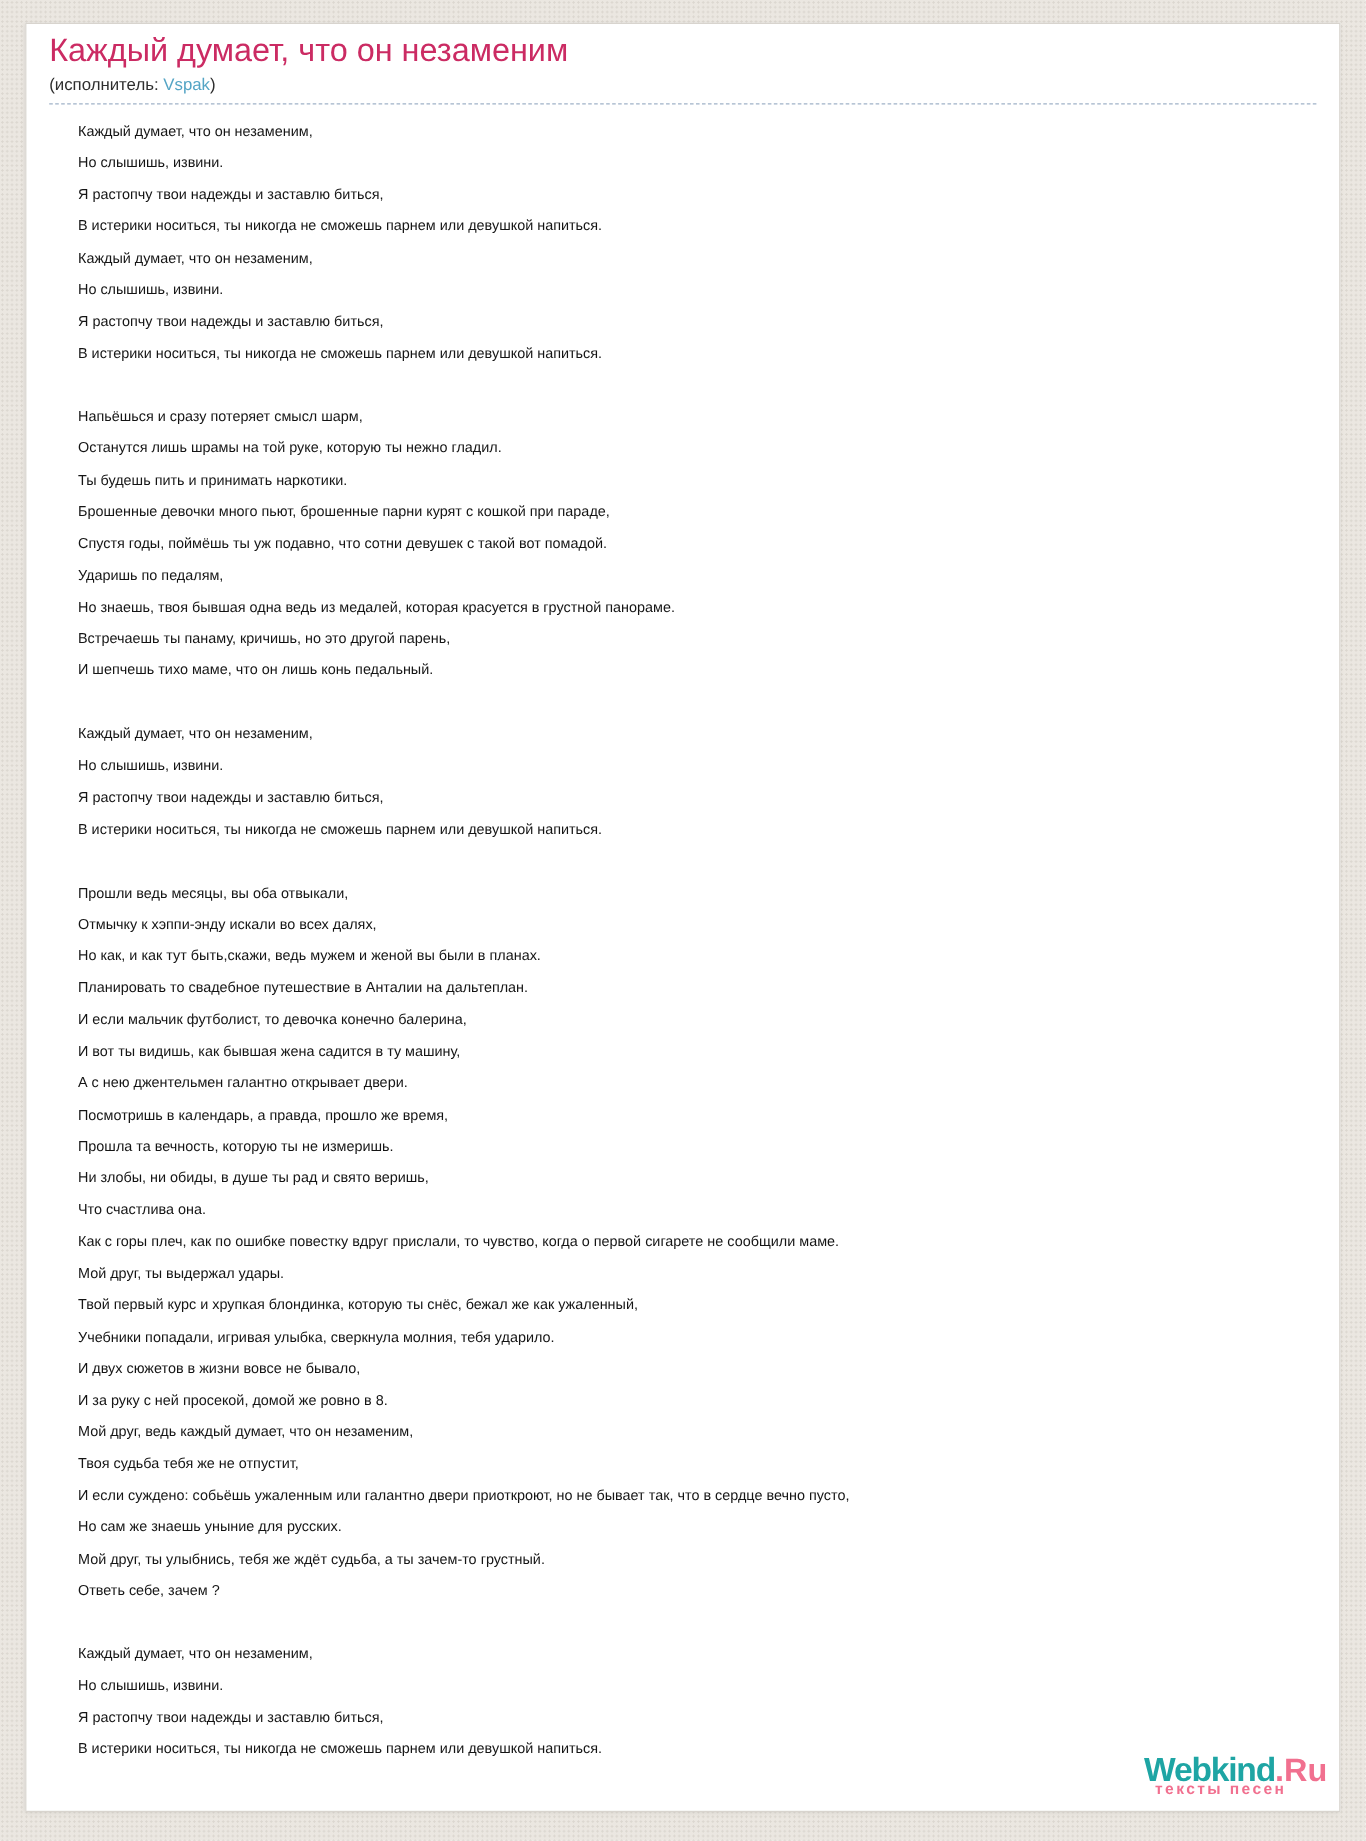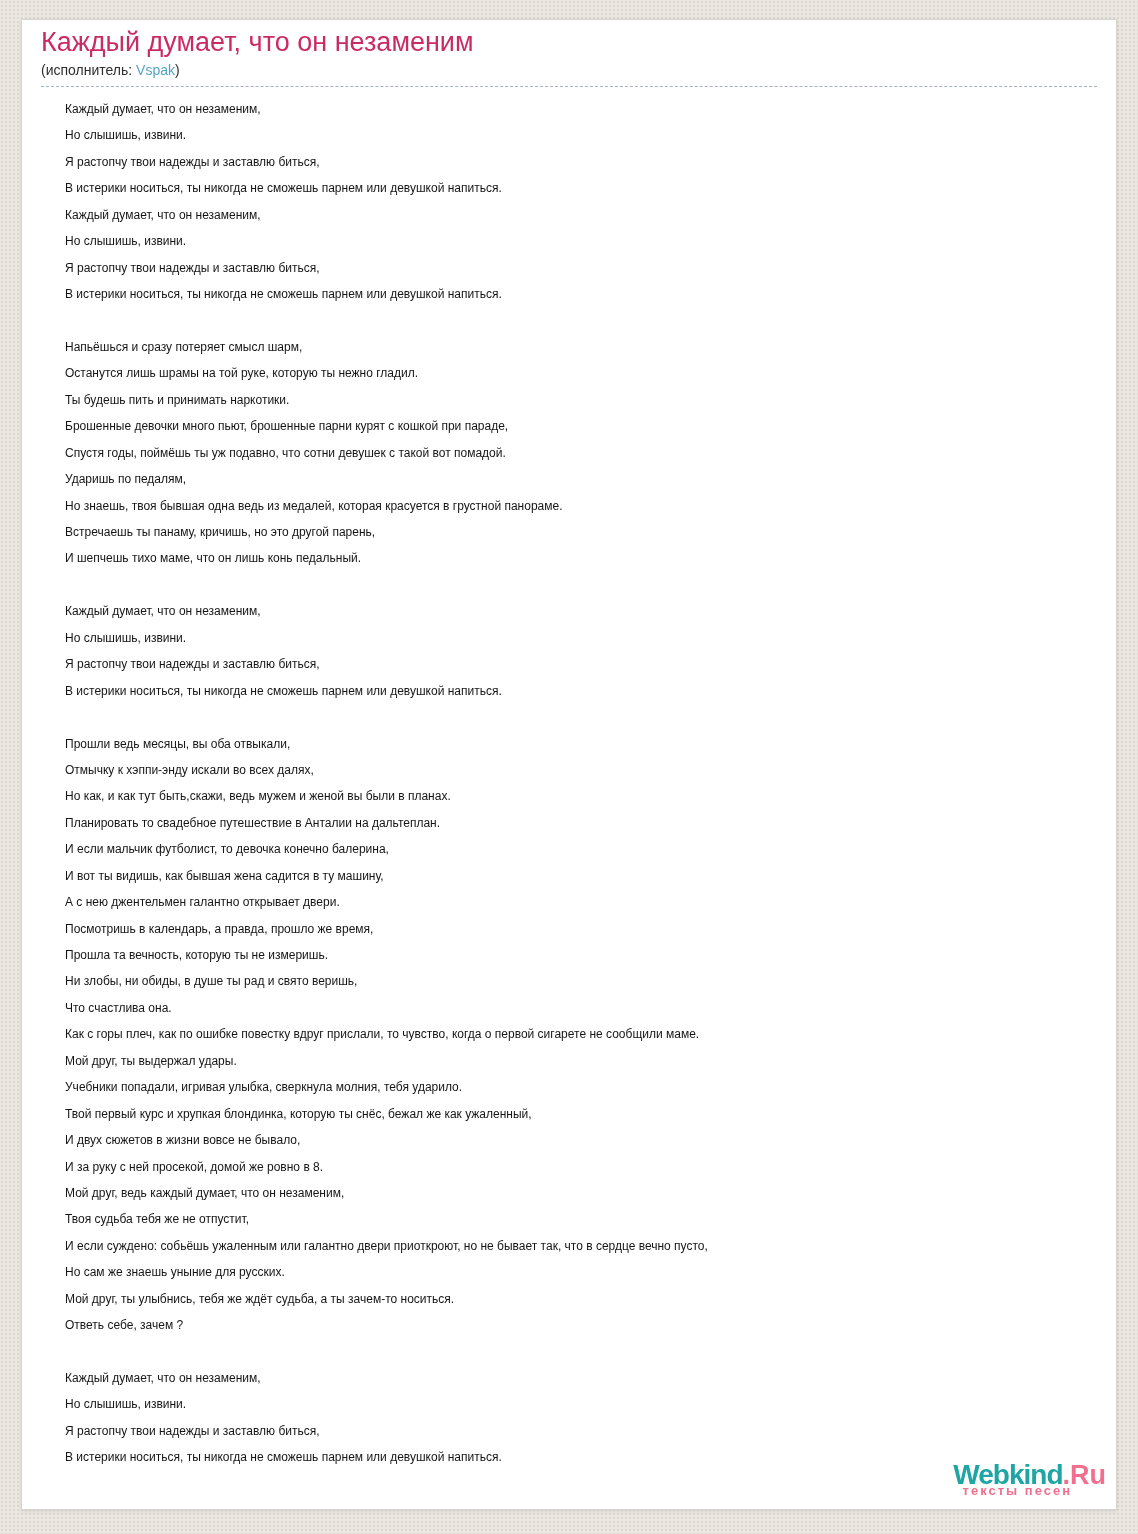--- a/index.html
+++ b/index.html
@@ -133,29 +133,29 @@
       <div class="lyric-line">Планировать то свадебное путешествие в Анталии на дальтеплан.</div>
       <div class="lyric-line">И если мальчик футболист, то девочка конечно балерина,</div>
       <div class="lyric-line">И вот ты видишь, как бывшая жена садится в ту машину,</div>
       <div class="lyric-line">А с нею джентельмен галантно открывает двери.</div>
       <div class="lyric-line">Посмотришь в календарь, а правда, прошло же время,</div>
       <div class="lyric-line">Прошла та вечность, которую ты не измеришь.</div>
       <div class="lyric-line">Ни злобы, ни обиды, в душе ты рад и свято веришь,</div>
       <div class="lyric-line">Что счастлива она.</div>
       <div class="lyric-line">Как с горы плеч, как по ошибке повестку вдруг прислали, то чувство, когда о первой сигарете не сообщили маме.</div>
       <div class="lyric-line">Мой друг, ты выдержал удары.</div>
+      <div class="lyric-line">Твой первый курс и хрупкая блондинка, которую ты снёс, бежал же как ужаленный,</div>
       <div class="lyric-line">Учебники попадали, игривая улыбка, сверкнула молния, тебя ударило.</div>
-      <div class="lyric-line">Твой первый курс и хрупкая блондинка, которую ты снёс, бежал же как ужаленный,</div>
       <div class="lyric-line">И двух сюжетов в жизни вовсе не бывало,</div>
       <div class="lyric-line">И за руку с ней просекой, домой же ровно в 8.</div>
       <div class="lyric-line">Мой друг, ведь каждый думает, что он незаменим,</div>
       <div class="lyric-line">Твоя судьба тебя же не отпустит,</div>
       <div class="lyric-line">И если суждено: собьёшь ужаленным или галантно двери приоткроют, но не бывает так, что в сердце вечно пусто,</div>
       <div class="lyric-line">Но сам же знаешь уныние для русских.</div>
-      <div class="lyric-line">Мой друг, ты улыбнись, тебя же ждёт судьба, а ты зачем-то носиться.</div>
+      <div class="lyric-line">Мой друг, ты улыбнись, тебя же ждёт судьба, а ты зачем-то грустный.</div>
       <div class="lyric-line">Ответь себе, зачем ?</div>
       <div class="lyric-line">&nbsp;</div>
       <div class="lyric-line">Каждый думает, что он незаменим,</div>
       <div class="lyric-line">Но слышишь, извини.</div>
       <div class="lyric-line">Я растопчу твои надежды и заставлю биться,</div>
       <div class="lyric-line">В истерики носиться, ты никогда не сможешь парнем или девушкой напиться.</div>
     </div>
   <div class="logo">
     <div>
       <span class="logo-main">Webkind</span><span class="logo-tld">.Ru</span>

